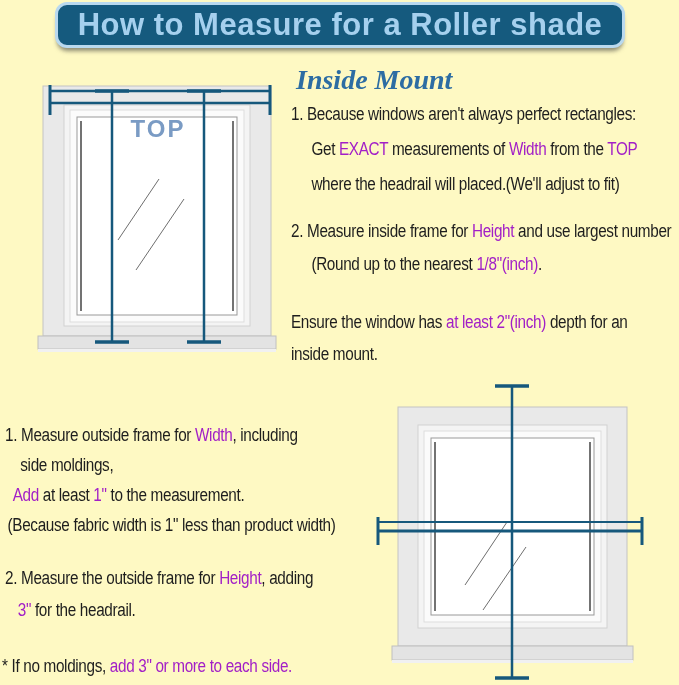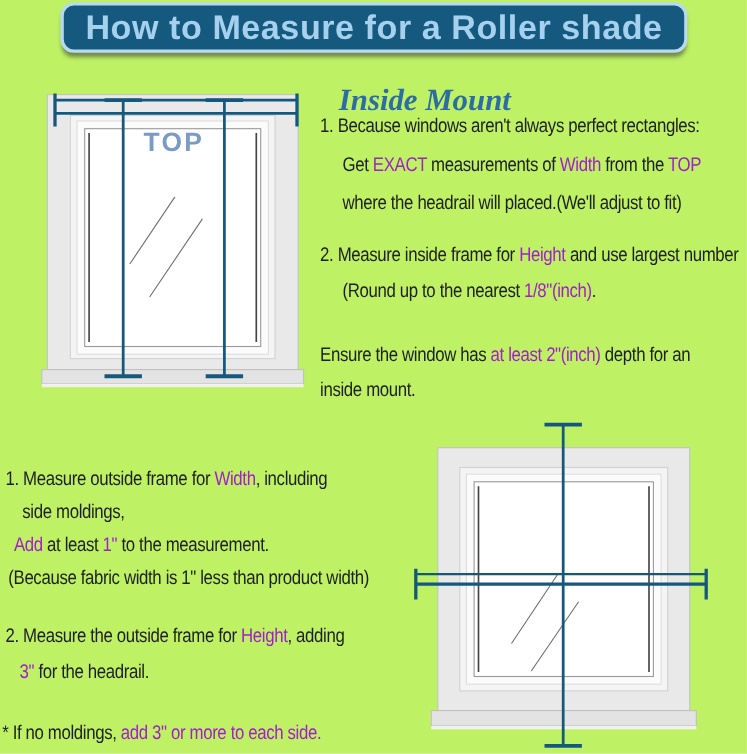--- a/index.html
+++ b/index.html
@@ -1,28 +1,28 @@
 <!DOCTYPE html>
 <html><head>
 <meta charset="utf-8">
 <style>
   html,body{margin:0;padding:0;}
   .page{
-    position:relative;width:679px;height:685px;background:#bef264;overflow:hidden;
+    position:relative;width:679px;height:685px;background:#fef9c3;overflow:hidden;
     font-family:"Liberation Sans",sans-serif;color:#1e1e1e;
   }
   .header{
     position:absolute;left:55px;top:2px;width:564px;height:40px;
     background:#155a7e;border:3px solid #b9d9ef;border-radius:12px;
     box-shadow:0 5px 4px -2px rgba(50,50,50,.55);
     color:#a5d0ee;font-size:31px;font-weight:bold;letter-spacing:0.5px;
     display:flex;align-items:center;justify-content:center;white-space:nowrap;
   }
   .mount-heading{
-    position:absolute;margin:16px;font-family:"Liberation Serif",serif;
+    position:absolute;margin:4px;font-family:"Liberation Serif",serif;
     font-style:italic;font-weight:600;font-size:28px;color:#2d6da3;white-space:nowrap;
   }
   .h-inside{left:292px;top:60px;}
   .h-outside{left:4px;top:378px;}
   .txtblock{
     position:absolute;transform:scaleX(0.85);transform-origin:0 0;
     font-size:18px;letter-spacing:-0.4px;
   }
   .line{white-space:nowrap;}
   .rp1{left:291px;top:104px;}  .rp1 .line{height:35px;}

